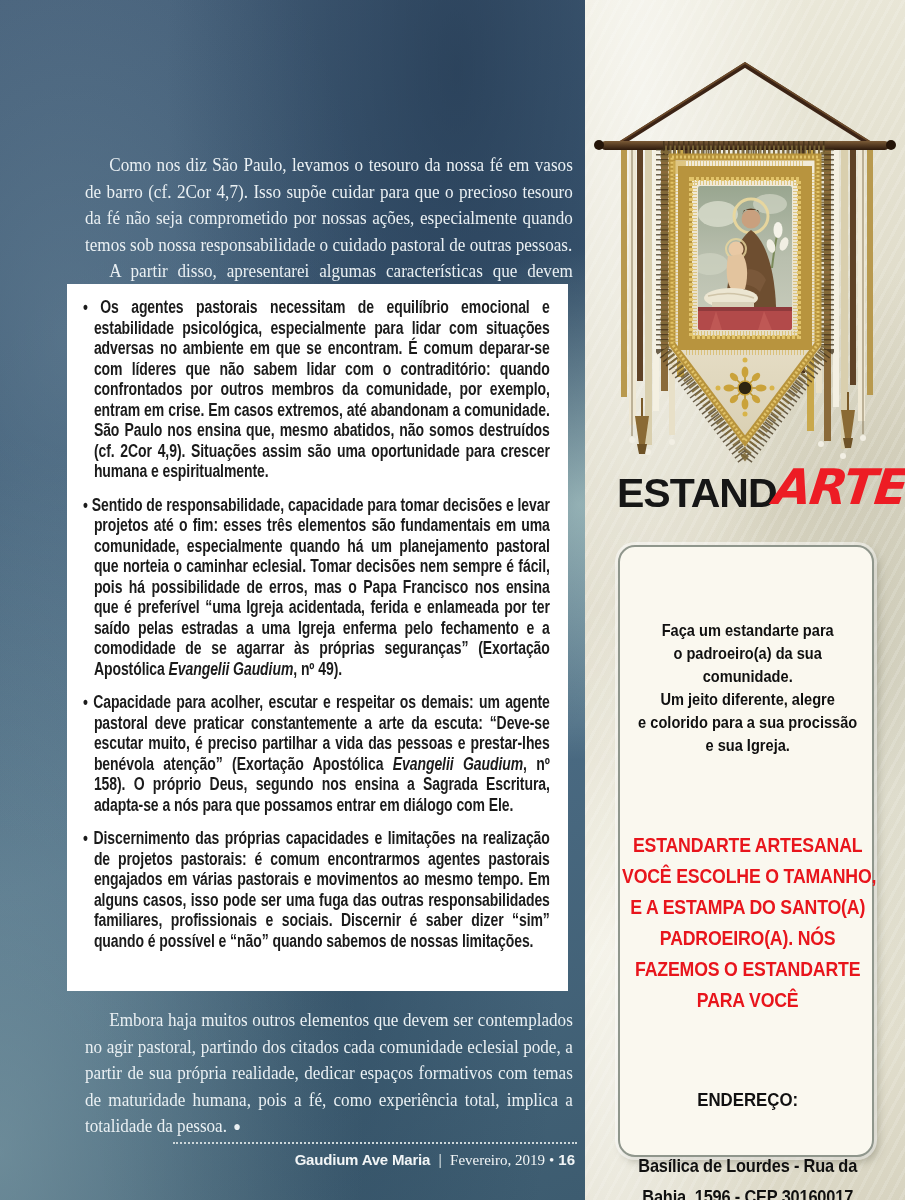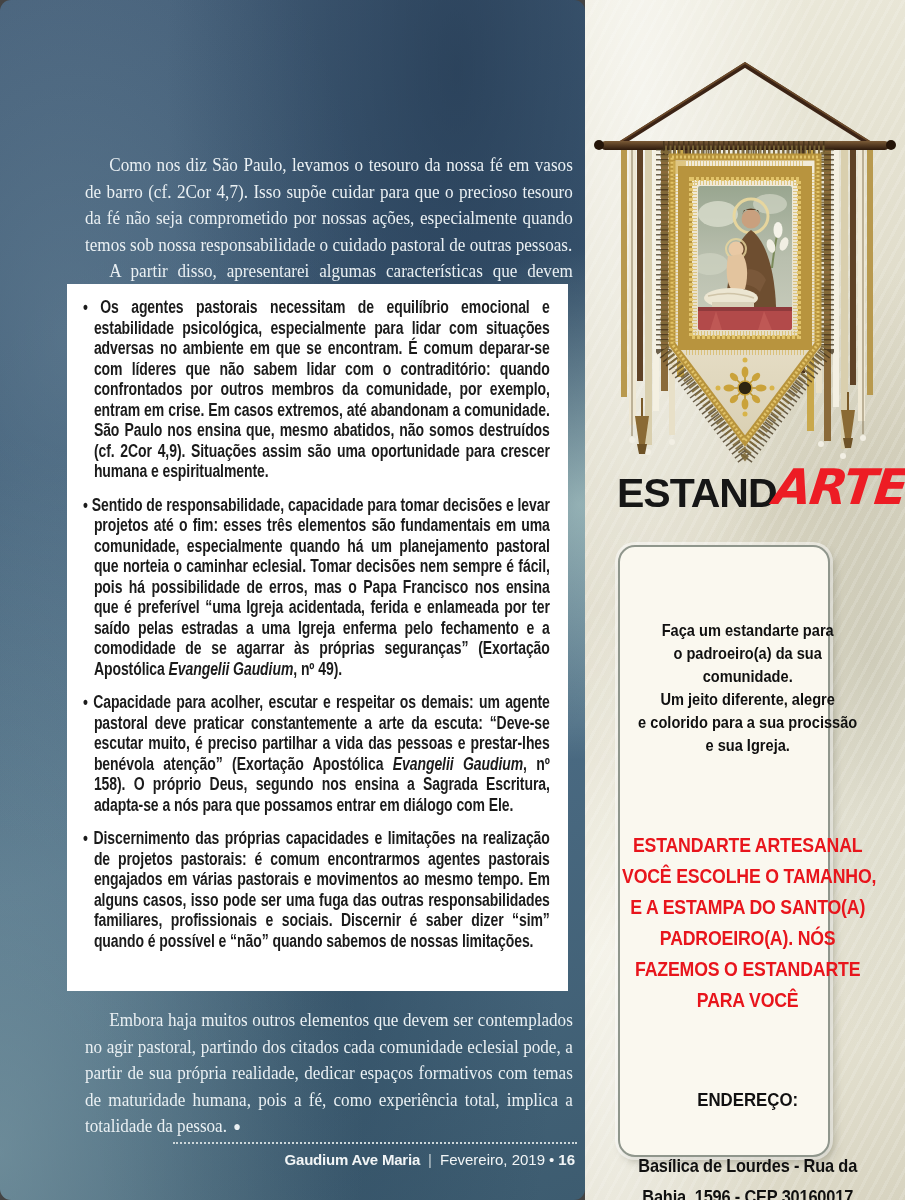--- a/index.html
+++ b/index.html
@@ -11,21 +11,20 @@
   .left-col {
     position:absolute; left:0; top:0; width:585px; height:1200px;
     background:
       radial-gradient(ellipse at 78% 6%, rgba(26,46,70,.55), transparent 45%),
       radial-gradient(ellipse at 12% 28%, rgba(125,152,168,.38), transparent 42%),
       radial-gradient(ellipse at 99% 42%, rgba(186,216,212,.85), transparent 26%),
       radial-gradient(ellipse at 0% 96%, rgba(148,178,184,.5), transparent 44%),
       radial-gradient(ellipse at 55% 78%, rgba(36,64,86,.45), transparent 52%),
       radial-gradient(ellipse at 30% 55%, rgba(90,120,140,.3), transparent 45%),
       linear-gradient(163deg, #46607a 0%, #3c5a75 35%, #4a6a82 65%, #3d5c70 100%);
-    border-radius: 11px;
   }
   .serif-block {
     position:absolute; color:#eaf0f3; font-family:"Liberation Serif", serif;
     font-size:19px; line-height:26.5px; text-align:justify;
     width:542px; transform:scaleX(.9); transform-origin:0 0;
   }
   .serif-block p { text-indent:27px; }
   #intro { left:85px; top:152px; }
   #closing { left:85px; top:1007px; }
   .end-mark { font-size:14px; vertical-align:1px; padding-left:7px; letter-spacing:0; }
@@ -45,21 +44,21 @@
 
   .footer-rule {
     position:absolute; left:173px; top:1142px; width:404px; height:0;
     border-top:2px dotted #cdd7da;
   }
   .footer-text {
     position:absolute; right:10px; top:1151px; color:#f2f5f6; font-size:15px; white-space:nowrap;
   }
   .footer-text .mag { font-weight:bold; letter-spacing:-.2px; }
   .footer-text .sep { color:#c3ced3; padding:0 8px; font-weight:normal; }
-  .footer-text .date { font-family:Liberation Sans, sans-serif; }
+  .footer-text .date { font-family:Liberation Serif, serif; }
   .footer-text .dot { padding:0 4px; }
   .footer-text .num { font-weight:bold; }
 
   
   .right-col {
     position:absolute; left:585px; top:0; width:320px; height:1200px;
     background:
       repeating-linear-gradient(118deg, rgba(255,255,255,.14) 0 3px, rgba(0,0,0,0) 3px 10px),
       radial-gradient(ellipse at 18% 8%, rgba(255,255,255,.55), transparent 45%),
       radial-gradient(ellipse at 90% 55%, rgba(148,146,122,.30), transparent 42%),
@@ -70,21 +69,21 @@
 
   .logo { position:absolute; left:32px; top:462px; white-space:nowrap; }
   .logo .black { font-size:41px; font-weight:bold; letter-spacing:-1px; color:#161616; }
   .logo .red {
     display:inline-block; font-family:"DejaVu Sans", sans-serif;
     font-size:49px; font-weight:bold; font-style:italic; color:#ed1c24;
     transform:skewX(-7deg); margin-left:-3px; position:relative; top:-3px; letter-spacing:-2px;
   }
 
   .ad-box {
-    position:absolute; left:33px; top:545px; width:212px; height:612px;
+    position:absolute; left:33px; top:545px; width:256px; height:612px;
     background:#faf8ef; border:2px solid #8f968c; border-radius:17px;
     box-shadow:0 0 0 3px rgba(255,255,255,.5), 4px 5px 9px rgba(90,90,70,.35);
   }
   .ad-inner {
     position:absolute; left:2px; top:36px; width:284px;
     transform:scaleX(.885); transform-origin:0 0;
     text-align:center; white-space:pre; font-weight:bold;
   }
   .ad-pitch   { color:#101010; font-size:16.5px; line-height:23px; }
   .ad-red     { color:#e8151c; font-size:20px; line-height:31px; margin-top:37px; letter-spacing:-.2px; }

